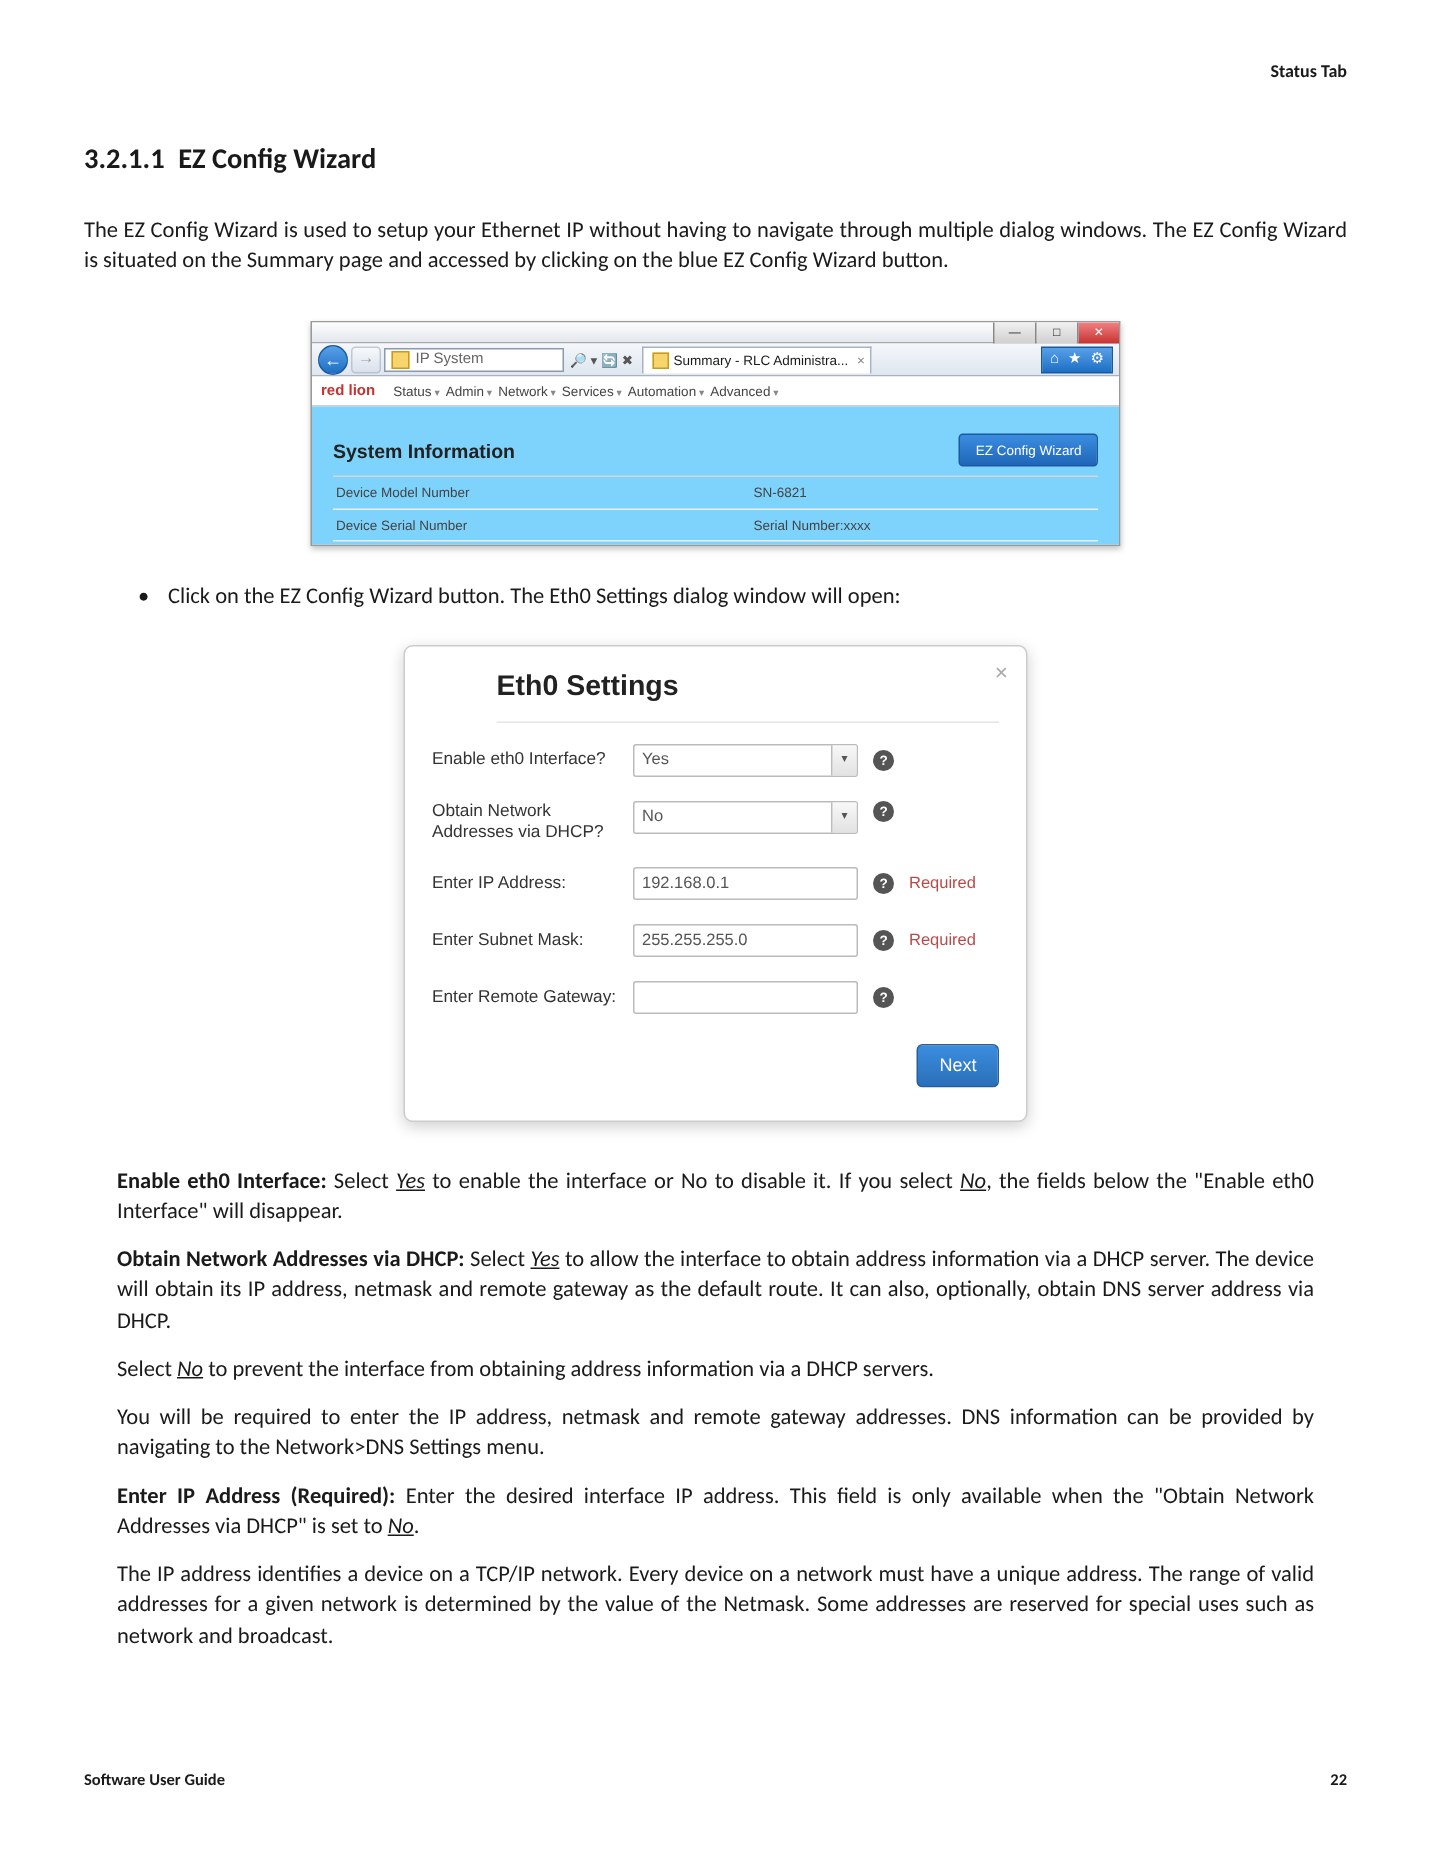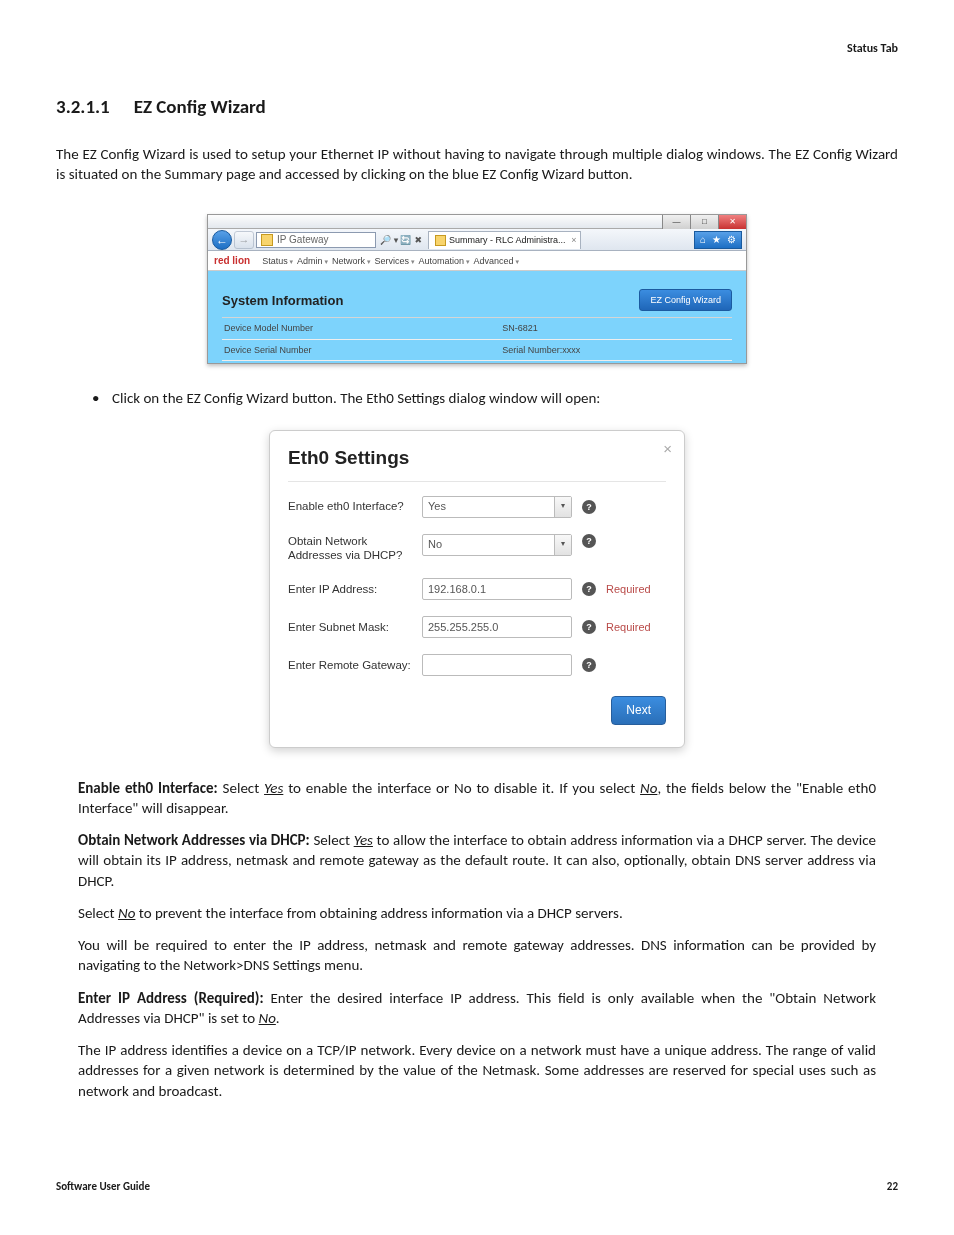--- a/index.html
+++ b/index.html
@@ -9,21 +9,21 @@
     color: #1a1a1a;
     background: #fff;
     width: 954px;
     height: 1235px;
     padding: 40px 56px 0 56px;
     position: relative;
     line-height: 1.35;
   }
   .hdr-right { text-align: right; font-weight: bold; font-size: 12px; margin-bottom: 38px; }
   h2 { font-size: 19px; font-weight: bold; margin-bottom: 14px; }
-  h2 .num { display: inline-block; margin-right: 24px; }
+  h2 .num { display: inline-block; margin-right: 9px; }
   p.body { margin-bottom: 12px; text-align: justify; margin-top: 24px; }
   p.indent { margin-left: 22px; margin-right: 22px; margin-bottom: 12px; text-align: justify; }
   .bullet-row { display: flex; margin: 20px 0 22px 36px; }
   .bullet-dot { width: 20px; flex-shrink: 0; }
   .under { text-decoration: underline; font-style: italic; }
 
   
   .fig1 {
     width: 540px;
     margin: 30px auto 24px auto;
@@ -63,21 +63,21 @@
     margin: 0 auto 30px auto;
     border:1px solid #ccc;
     border-radius:6px;
     background:#fff;
     box-shadow:0 3px 10px rgba(0,0,0,.18);
     font-family: "Helvetica Neue", Arial, sans-serif;
     padding:14px 18px 22px 18px;
     position:relative;
   }
   .dlg-close { position:absolute; top:8px; right:12px; color:#aaa; font-size:15px; font-weight:300; }
-  .dlg-title { font-size:19px; font-weight:bold; color:#222; padding-bottom:10px; border-bottom:1px solid #e5e5e5; margin-bottom:14px; }
+  .dlg-title { font-size:19px; font-weight:bold; color:#222; padding-bottom:10px; border-bottom:1px solid #e5e5e5; margin-bottom:14px;margin-left:43px; }
   .frow { display:flex; align-items:center; margin-bottom:16px; font-size:11.5px; }
   .frow.tall { align-items:flex-start; }
   .frow .flabel { flex:0 0 134px; color:#333; padding-right:10px; line-height:1.25; }
   .fselect, .finput { width:150px; height:22px; border:1px solid #bbb; background:#fff; font-size:11px; color:#555; padding:0 5px; border-radius:2px; display:flex; align-items:center; position:relative; }
   .fselect::after { content:"▾"; position:absolute; right:0; top:0; bottom:0; width:16px; display:flex; align-items:center; justify-content:center; border-left:1px solid #bbb; background:linear-gradient(#f8f8f8,#e2e2e2); font-size:8px; color:#555; }
   .helpbadge { width:14px; height:14px; border-radius:50%; background:#555; color:#fff; font-size:9px; font-weight:bold; display:flex; align-items:center; justify-content:center; margin-left:10px; }
   .reqtext { color:#b94a48; font-size:11px; margin-left:10px; }
   .nextbtn { float:right; background:linear-gradient(#3b8de0,#2a6fb8); color:#fff; font-size:12px; padding:5px 14px; border-radius:4px; border:1px solid #275e9c; }
 
   .footer { position:absolute; bottom:40px; left:56px; right:56px; display:flex; justify-content:space-between; font-size:11px; font-weight:bold; }
@@ -96,21 +96,21 @@
 <div class="fig1">
   <div class="winbtns">
     <div class="winbtn">—</div>
     <div class="winbtn">□</div>
     <div class="winbtn close">✕</div>
   </div>
   <div class="navbar">
     <div class="navbtn back">←</div>
     <div class="navbtn" style="opacity:.4">→</div>
     <div class="addrfield">
-        <span>IP Gateway</span>
+        <span>IP System</span>
       </div>
     <div class="navicons">🔎 ▾ 🔄 ✖</div>
     <div class="tabstrip">
       <div class="pagetab">
           <span>Summary - RLC Administra...</span>
           <span class="tx">×</span>
         </div>
     </div>
     <div class="rightstrip">
       <span>⌂</span>

